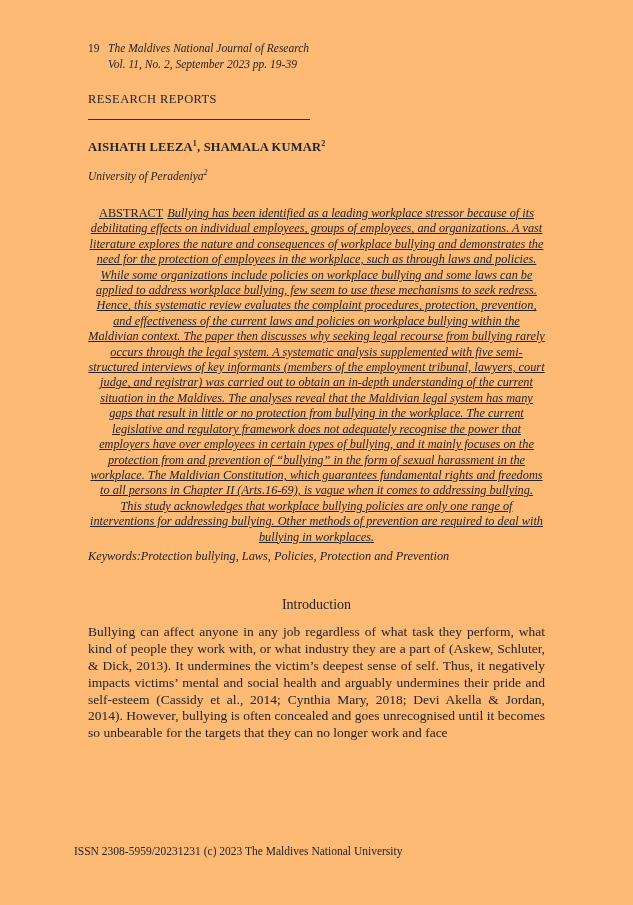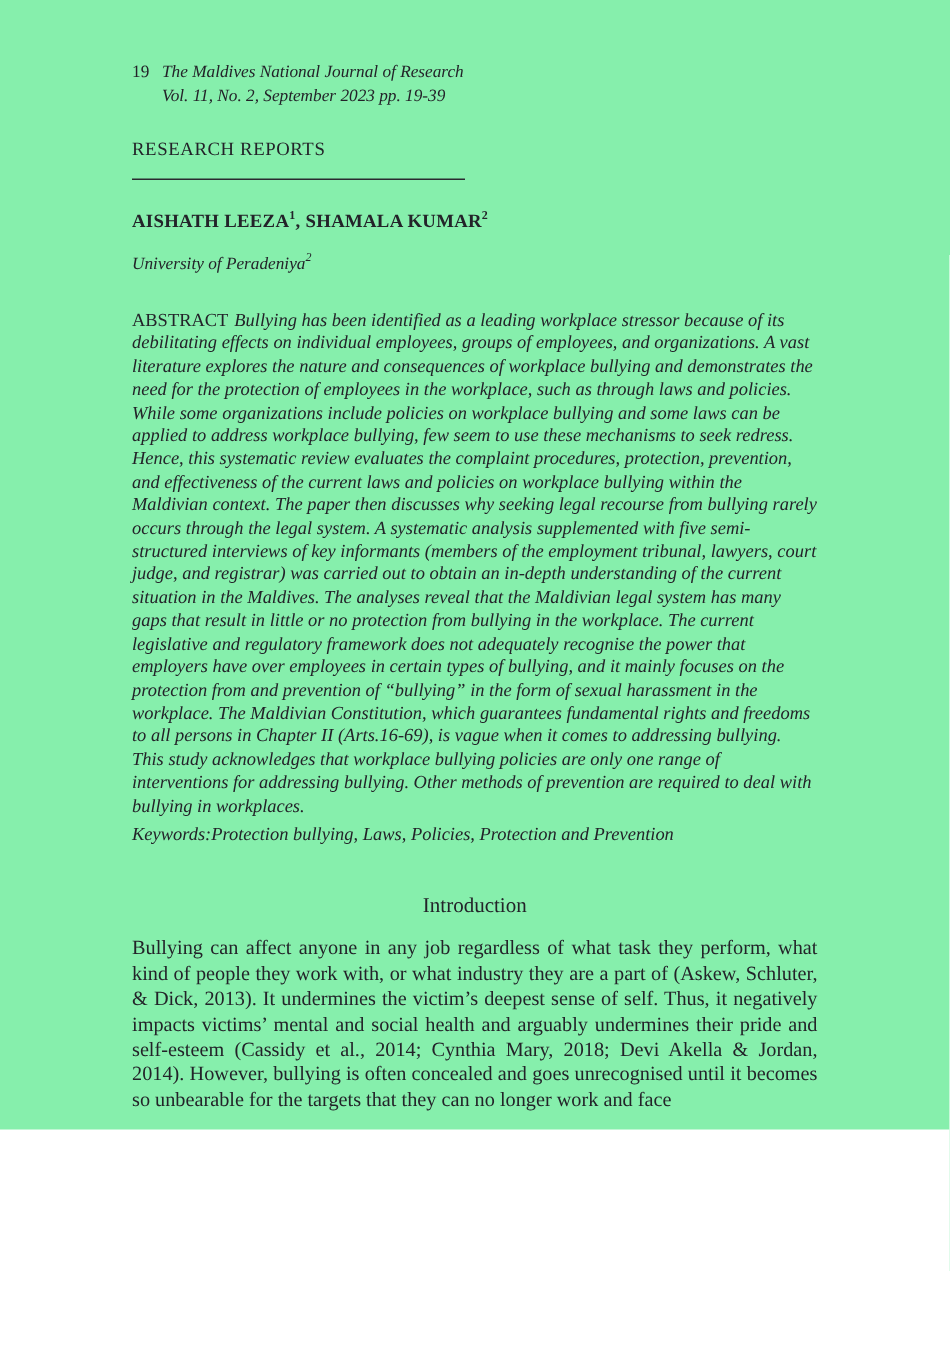--- a/index.html
+++ b/index.html
@@ -4,24 +4,24 @@
 <style>
   * { margin: 0; padding: 0; box-sizing: border-box; }
   html, body {
     width: 633px; height: 905px;
     background: #ffffff;
     font-family: "Liberation Serif", "DejaVu Serif", serif;
     color: #232329;
   }
   .page {
     position: relative;
-    width: 633px; height: 753px;
+    width: 633px; height: 905px;
     padding: 34px 88px 0 88px;
     overflow: hidden;
-    background: #86efac;
+    background: #fdba74;
   }
   
   .running-head { font-size: 11.5px; line-height: 16px; margin-top: 6px; }
   .rh-line1 { display: flex; }
   .pagenum { font-style: normal; display: inline-block; width: 20px; }
   .journal, .rh-line2 { font-style: italic; }
   .rh-line2 { margin-left: 20px; }
   
   .section-label { margin-top: 20px; font-size: 12.5px; letter-spacing: 0.4px; }
   
@@ -36,21 +36,21 @@
     margin-top: 12px;
     width: 222px; border: none;
     border-top: 1.6px solid #2a2a30;
   }
   
   .authors { margin-top: 20px; font-size: 12.5px; font-weight: bold; letter-spacing: 0.2px; }
   .authors sup, .affil sup { font-size: 8px; vertical-align: super; line-height: 0; }
   
   .affiliations { margin-top: 13px; font-size: 11.5px; font-style: italic; line-height: 17px; }
   
-  .abstract { margin-top: 21px; font-size: 12.3px; line-height: 15.4px; font-style: italic; text-align: left; }
+  .abstract { margin-top: 21px; font-size: 12.3px; line-height: 15.4px; font-style: italic; text-align: center; text-decoration: underline; }
   .abstract-label { font-style: normal; margin-right: 4px; }
   
   .keywords { margin-top: 4px; font-size: 12.3px; font-style: italic; line-height: 15.4px; }
   
   .section-heading { margin-top: 33px; font-size: 14px; font-weight: normal; text-align: center; }
   
   .body-para {
     margin-top: 11px;
     font-size: 13.5px; line-height: 16.8px;
     text-align: justify; text-align-last: left;

